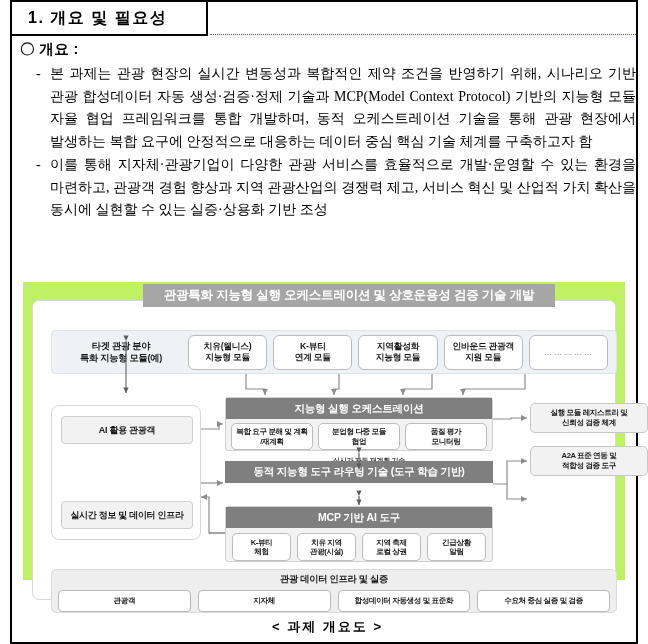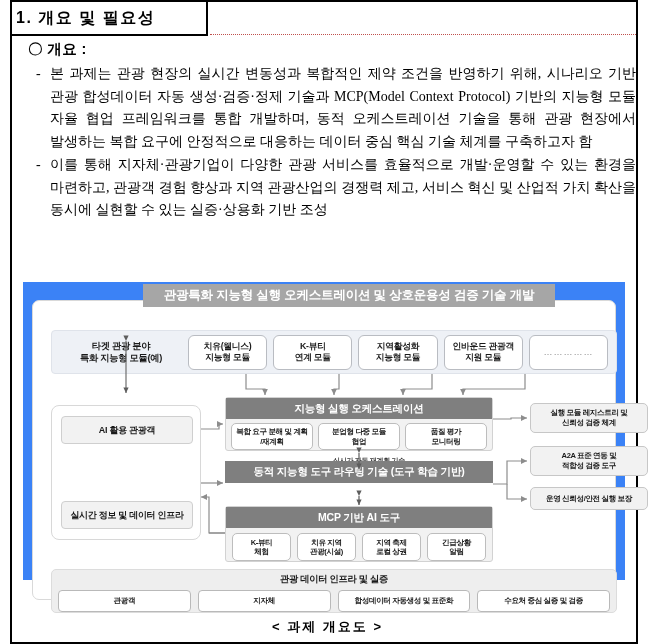--- a/index.html
+++ b/index.html
@@ -24,53 +24,53 @@
   .hdr-row{position:absolute;left:12px;top:2px;right:12px;height:34px;}
   .hdr-cell{
     position:absolute;left:0;top:0;width:196px;height:34px;
     border-right:2px solid #000;border-bottom:2px solid #000;
     display:flex;align-items:center;
     box-sizing:border-box;
   }
   .hdr-title{
     font-family:"Liberation Sans", sans-serif;
     font-weight:bold;font-size:16px;color:#000;
-    letter-spacing:1.5px;padding-left:4px;white-space:nowrap;
+    letter-spacing:1.5px;padding-left:16px;white-space:nowrap;
   }
   .red-dotted{
     position:absolute;left:198px;right:0;top:32px;height:0;
     border-top:1px dotted #c0504d;
   }
 
   
   .body-wrap{position:absolute;left:12px;top:40px;right:12px;}
   .bullet-o{
     font-family:"Liberation Sans", sans-serif;
     font-weight:bold;font-size:14.5px;color:#000;
-    padding-left:16px;margin-bottom:4px;letter-spacing:.4px;
+    padding-left:8px;margin-bottom:4px;letter-spacing:.4px;
   }
   .dash-item{
     display:flex;align-items:flex-start;
     padding-left:24px;margin-bottom:1px;
   }
   .dash-mark{
     font-family:"Liberation Serif", serif;
     font-size:14px;line-height:22.5px;width:14px;flex:0 0 14px;color:#000;
   }
   .dash-text{
     font-family:"Liberation Serif", serif;
     font-size:14px;line-height:22.5px;color:#000;
     text-align:justify;flex:1;
     word-break:keep-all;
   }
 
   
   .diagram{
     position:absolute;left:23px;top:282px;width:602px;height:298px;
-    background:#3b82f6;
+    background:#bef264;
     box-sizing:border-box;
   }
   .dg-inner{
     position:absolute;left:9px;top:18px;width:584px;height:300px;
     background:#ffffff;border:1px solid #d9d9d9;border-radius:7px;
     box-sizing:border-box;
   }
   .dg-title{
     position:absolute;left:120px;top:2px;width:412px;height:23px;
     background:#a6a6a6;color:#ffffff;
@@ -383,23 +383,20 @@
           <div>실행 모듈 레지스트리 및</div>
           <div>신뢰성 검증 체계</div>
         </div>
       </div>
       <div class="rc-box rc2">
         <div>
           <div>A2A 표준 연동 및</div>
           <div>적합성 검증 도구</div>
         </div>
       </div>
-      <div class="rc-box rc3">
-        <span>운영 신뢰성/안전 실행 보장</span>
-      </div>
 
       <div class="infra">
         <div class="infra-title">관광 데이터 인프라 및 실증</div>
         <div class="infra-row">
           <div class="infra-cell">관광객</div>
           <div class="infra-cell">지자체</div>
           <div class="infra-cell">합성데이터 자동생성 및 표준화</div>
           <div class="infra-cell">수요처 중심 실증 및 검증</div>
         </div>
       </div>

